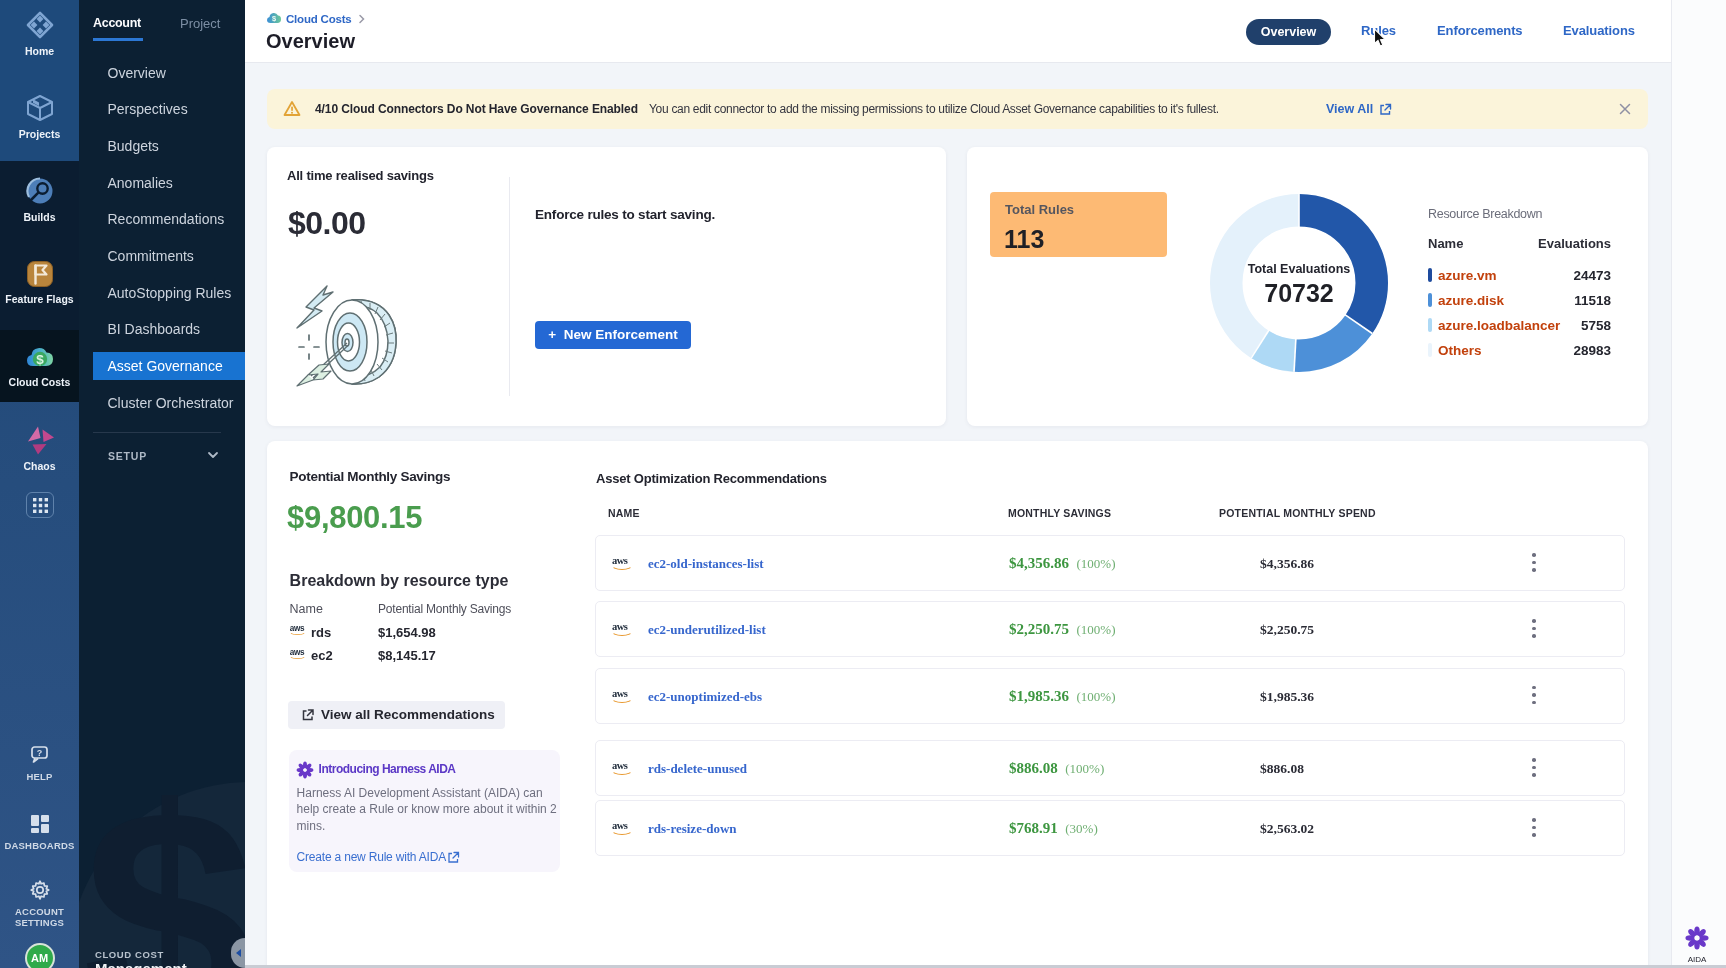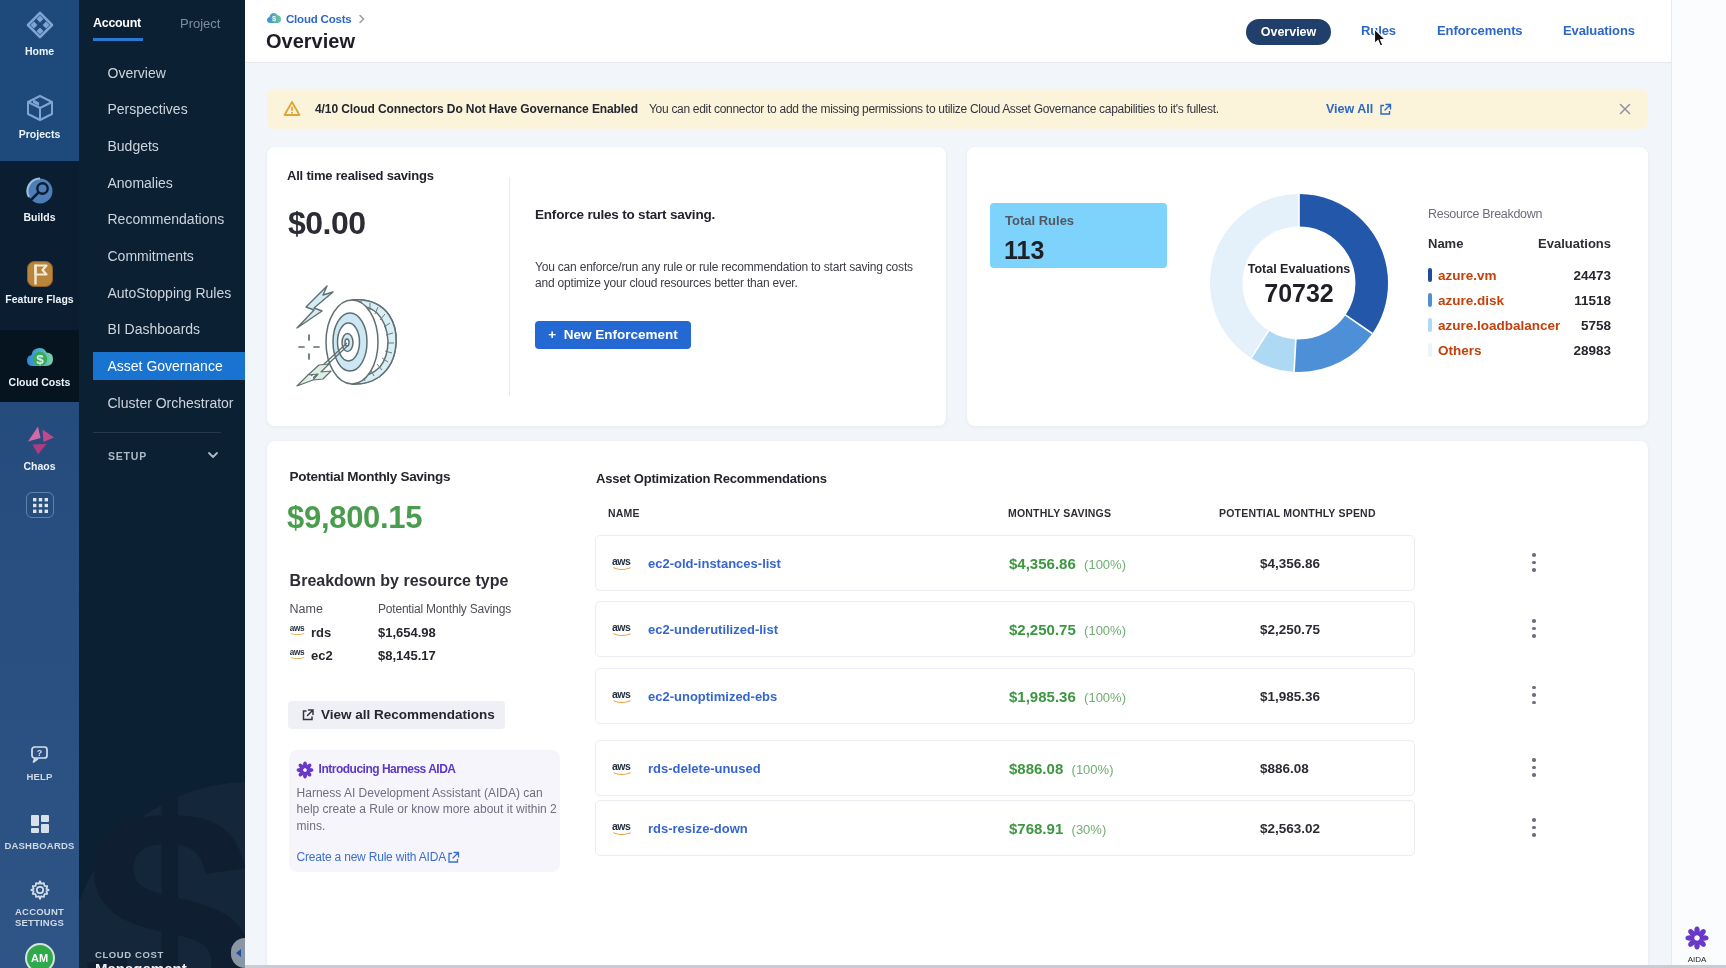--- a/index.html
+++ b/index.html
@@ -17,21 +17,21 @@
 .navlink { font-size:13px; letter-spacing:-0.1px; font-weight:700; color:#2e67c6; position:absolute; top:23px; }
 #banner { position:absolute; left:22px; top:89px; width:1381px; height:40px; background:#fbf4da; border-radius:8px; }
 .rbrow { position:absolute; left:461px; width:183px; height:15px; }
 .rbbar { position:absolute; left:0; top:0.5px; width:3.5px; height:14px; border-radius:2px; }
 .rbname { position:absolute; left:10px; top:0.5px; font-size:13.5px; font-weight:700; color:#c2410c; }
 .rbval { position:absolute; right:0; top:0.5px; font-size:13.5px; font-weight:700; color:#25262f; }
 .awsico { width:22px; height:15px; position:relative; display:inline-block; }
 .awsico:before { content:"aws"; position:absolute; left:1px; top:-2px; font-size:10.5px; font-weight:700; color:#232f3e; letter-spacing:-0.5px; }
 .awsm { transform:scale(0.78); transform-origin:left top; }
 .awsico:after { content:""; position:absolute; left:0px; top:3px; width:20px; height:8px; border:1.5px solid transparent; border-bottom-color:#e8982d; border-radius:50%; }
-.trow { position:absolute; left:328px; width:820px; height:56px; background:#fff; border:1px solid #ececf3; border-radius:5px; }
+.trow { position:absolute; left:328px; width:1030px; height:56px; background:#fff; border:1px solid #ececf3; border-radius:5px;font-family:Liberation Serif, serif; }
 .trow .aws { position:absolute; left:15px; top:21px; }
 .trow .nm { position:absolute; left:52px; top:20px; font-size:13px; font-weight:700; color:#3666cd; }
 .trow .sv { position:absolute; left:413px; top:19px; font-size:15px; font-weight:700; color:#3d9640; }
 .trow .pc { font-size:13px; font-weight:400; color:#6faf72; }
 .trow .sp { position:absolute; left:664px; top:20px; font-size:13.5px; font-weight:700; color:#2a2b35; }
 .trow .dots { position:absolute; left:936px; top:17px; width:4px; }
 .dots span { display:block; width:3.5px; height:3.5px; border-radius:50%; background:#6e6f7f; margin-bottom:4px; }
 </style>
 </head>
 <body>
@@ -275,25 +275,24 @@
         <path d="M19 92 L8 103 L16 100 L24 97" fill="#dcefe2" stroke-width="1.2" stroke-linejoin="round"></path>
 
         <path d="M38 3 L17 24 L25 27 L8 45 L33 28 L25 25 L44 9 L34 12 Z" fill="#d4ebf3" stroke-width="1.4" stroke-linejoin="round"></path>
 
         <g stroke="#5f6f72" stroke-width="1.7" stroke-linecap="round">
           <path d="M10 64 H15 M25 64 H30 M20 52 V57 M20 71 V76"></path>
         </g>
       </g>
     </svg>
     <div style="position:absolute;left:268px;top:60px;font-size:13.5px;letter-spacing:-0.2px;font-weight:700;color:#22232d;">Enforce rules to start saving.</div>
-    <div style="position:absolute;left:268px;top:112px;width:392px;font-size:12px;letter-spacing:-0.2px;line-height:16px;color:#3b3c48;">You can enforce/run any rule or rule recommendation to start saving costs and optimize your cloud resources better than ever.</div>
     <div style="position:absolute;left:268px;top:174px;width:156px;height:28px;background:#2468d4;border-radius:4px;color:#fff;font-size:13.5px;font-weight:700;text-align:center;line-height:28px;">+&nbsp; New Enforcement</div>
   </div>
   <div class="card" id="card2" style="left:722px; top:147px; width:681px; height:279px;">
-    <div style="position:absolute;left:23px;top:56px;width:177px;height:65px;background:#7dd3fc;border-radius:4px;text-align:right;">
+    <div style="position:absolute;left:23px;top:45px;width:177px;height:65px;background:#fdba74;border-radius:4px;text-align:right;">
       <div style="position:absolute;left:15px;top:10px;font-size:13px;font-weight:700;color:#55565f;">Total Rules</div>
       <div style="position:absolute;left:14px;top:33px;font-size:25px;font-weight:700;color:#1f2026;">113</div>
     </div>
     <svg style="position:absolute;left:243px;top:47px;" width="178" height="178" viewBox="0 0 178 178">
       <g fill="none" transform="rotate(-90 89 89)">
         <circle cx="89" cy="89" r="72.75" stroke="#e4f1fb" stroke-width="32.5" stroke-dasharray="457.1 457.1"></circle>
         <circle cx="89" cy="89" r="72.75" stroke="#2257a9" stroke-width="32.5" stroke-dasharray="158.2 457.1"></circle>
         <circle cx="89" cy="89" r="72.75" stroke="#4d90d8" stroke-width="32.5" stroke-dasharray="74.4 457.1" stroke-dashoffset="-158.2"></circle>
         <circle cx="89" cy="89" r="72.75" stroke="#aed9f5" stroke-width="32.5" stroke-dasharray="37.2 457.1" stroke-dashoffset="-232.6"></circle>
       </g>

